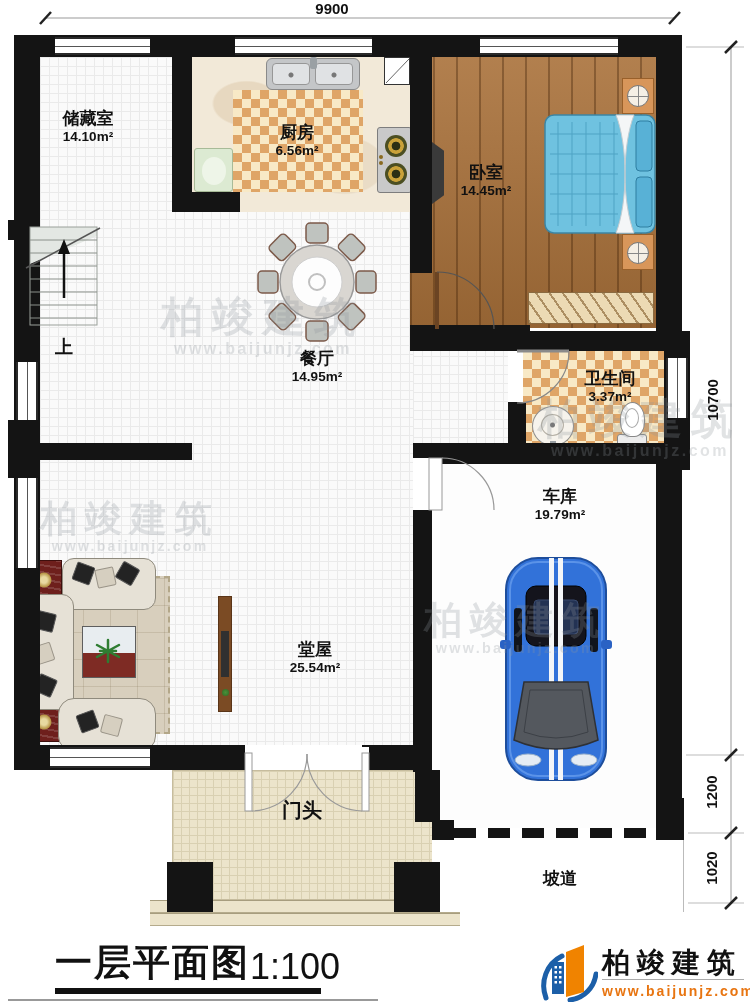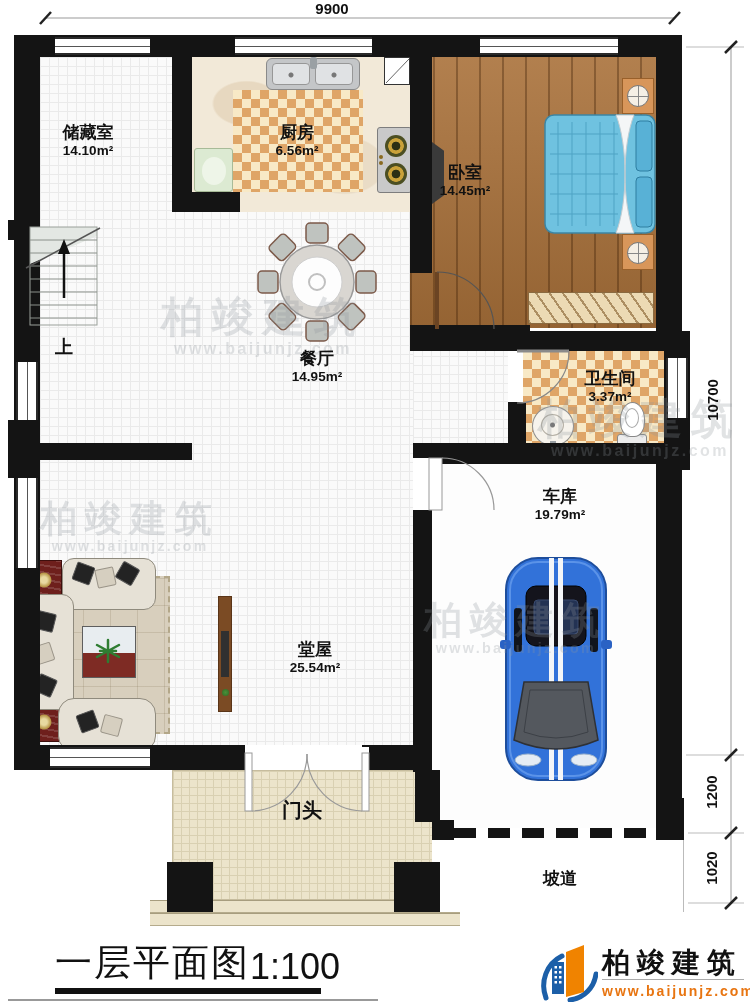--- a/index.html
+++ b/index.html
@@ -277,29 +277,29 @@
   </div>
   <div class="wm" style="left:386px;top:598px;width:260px;transform:scale(.9)">
     <div class="wm-name">柏竣建筑</div>
     <div class="wm-url">www.baijunjz.com</div>
   </div>
   <div class="wm" style="left:505px;top:398px;width:270px">
     <div class="wm-name">柏竣建筑</div>
     <div class="wm-url">www.baijunjz.com</div>
   </div>
 
-  <div class="room-label" style="left:88px;top:141px">
+  <div class="room-label" style="left:88px;top:127px">
     <div class="room-name">储藏室</div>
     <div class="room-area">14.10m²</div>
   </div>
   <div class="room-label" style="left:297px;top:141px">
     <div class="room-name">厨房</div>
     <div class="room-area">6.56m²</div>
   </div>
-  <div class="room-label" style="left:465px;top:181px">
+  <div class="room-label" style="left:486px;top:181px">
     <div class="room-name">卧室</div>
     <div class="room-area">14.45m²</div>
   </div>
   <div class="room-label" style="left:317px;top:367px">
     <div class="room-name">餐厅</div>
     <div class="room-area">14.95m²</div>
   </div>
   <div class="room-label" style="left:610px;top:387px">
     <div class="room-name">卫生间</div>
     <div class="room-area">3.37m²</div>
@@ -317,21 +317,21 @@
   <div class="solo-label" style="left:64px;top:347px;font-size:18px">上</div>
 
   <div class="dim" style="left:332px;top:8px">9900</div>
   <div class="dim vert" style="left:712px;top:400px">10700</div>
   <div class="dim vert" style="left:711px;top:792px">1200</div>
   <div class="dim vert" style="left:711px;top:868px">1020</div>
 
   <div class="abs" style="left:27px;top:800px;font-size:15.5px;font-weight:bold;line-height:1.55">
   </div>
 
-  <div class="abs" style="left:55px;top:938px;font-size:37px;font-weight:400;letter-spacing:2px">一层平面图</div>
+  <div class="abs" style="left:55px;top:938px;font-size:37px;font-weight:700;letter-spacing:2px">一层平面图</div>
   <div class="abs" style="left:250px;top:946px;font-size:36px">1:100</div>
   <div class="abs" style="left:55px;top:988px;width:266px;height:6px;background:#111"></div>
   <div class="abs" style="left:8px;top:999px;width:370px;height:1.5px;background:#999"></div>
   <div class="abs" style="left:328px;top:953px;font-size:14.5px;font-weight:bold;line-height:1.6">
   </div>
 
   <svg class="abs" style="left:538px;top:940px" width="60" height="62" viewBox="0 0 60 62">
     <path d="M8,58 C2,42 8,24 24,16" fill="none" stroke="#1c5fa8" stroke-width="5" stroke-linecap="round"></path>
     <path d="M32,60 C46,58 56,48 58,34" fill="none" stroke="#1c5fa8" stroke-width="5" stroke-linecap="round"></path>
     <polygon points="28,12 46,5 46,52 28,57" fill="#f08300"></polygon>

